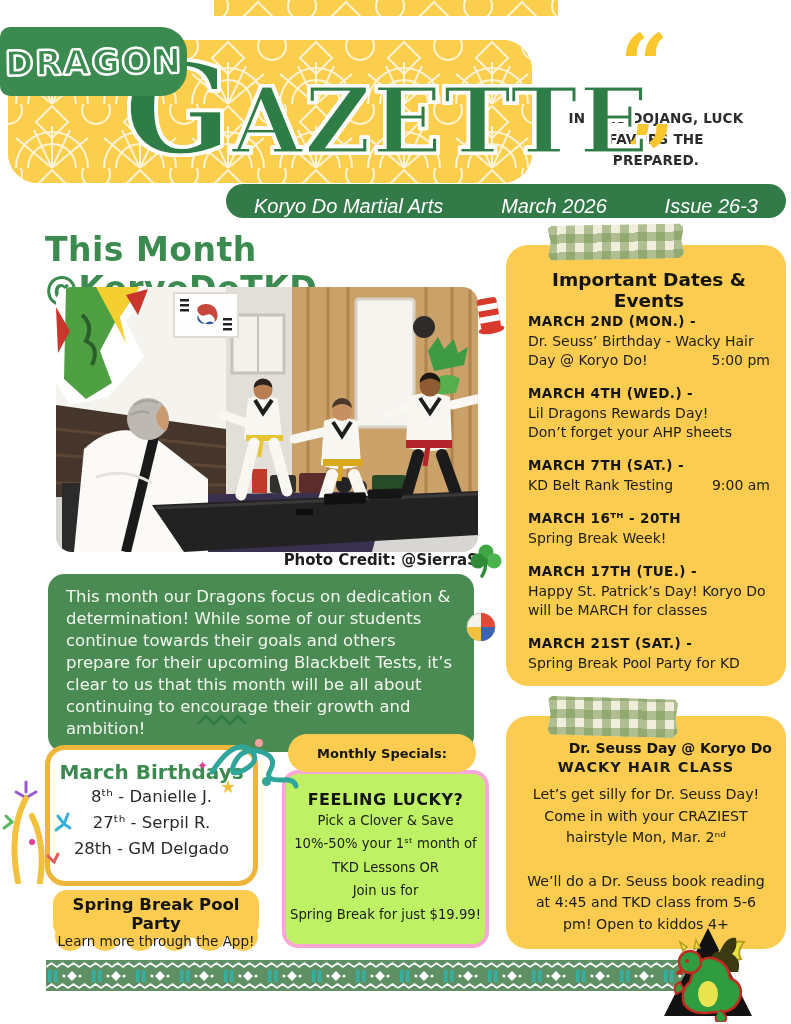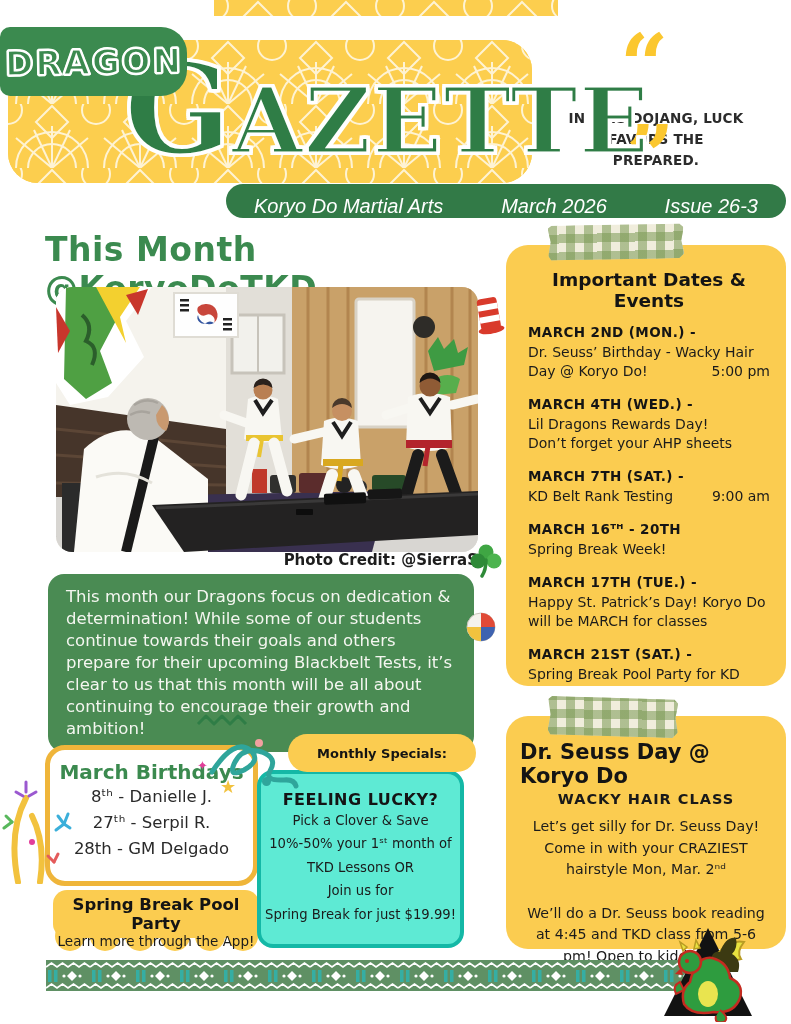--- a/index.html
+++ b/index.html
@@ -34,51 +34,51 @@
   
   .month-heading{left:45px;top:230px;width:420px;font-size:33px;font-weight:bold;color:#3B8A4F;letter-spacing:.5px;}
   .photo{left:56px;top:287px;width:422px;height:265px;border-radius:16px;overflow:hidden;background:#ECE9E2;}
   .credit{left:190px;top:551px;width:288px;text-align:right;font-size:15px;font-weight:600;color:#1d1d1d;}
   .intro-box{left:48px;top:574px;width:426px;border-radius:16px;background:#4A8B53;
              padding:12px 18px;box-sizing:border-box;color:#F4F6F0;font-size:16.5px;line-height:22px;}
 
   
   .yellow-box{background:#FBCC50;border-radius:22px;box-sizing:border-box;}
   .dates-box{left:506px;top:245px;width:280px;height:441px;padding:0 16px 0 22px;}
-  .dates-title{padding-top:24px;margin-bottom:11px;text-align:center;font-size:18.5px;font-weight:bold;color:#141414;}
+  .dates-title{padding-top:24px;text-align:center;font-size:18.5px;font-weight:bold;color:#141414;}
   .event{margin-bottom:13px;}
   .ev-date{font-size:13.5px;font-weight:bold;letter-spacing:.4px;line-height:21px;white-space:nowrap;color:#151515;}
   .ev-line{font-size:14px;line-height:19px;white-space:nowrap;color:#1b1b1b;}
   .ev-row{display:flex;justify-content:space-between;font-size:14px;line-height:19px;white-space:nowrap;}
   .tape{background-color:#F0EDDC;z-index:5;
         background-image:repeating-linear-gradient(0deg, rgba(122,153,84,.55) 0 9px, rgba(122,153,84,0) 9px 18px),
                          repeating-linear-gradient(90deg, rgba(122,153,84,.55) 0 9px, rgba(122,153,84,0) 9px 18px);
         clip-path:polygon(0 8%,3% 0,97% 4%,100% 14%,98% 50%,100% 86%,96% 100%,2% 96%,0 84%,2% 46%);}
   .tape1{left:548px;top:224px;width:136px;height:36px;transform:rotate(-1.5deg);}
   .tape2{left:548px;top:697px;width:130px;height:40px;transform:rotate(1deg);}
   .seuss-box{left:506px;top:716px;width:280px;height:233px;padding:0 14px;}
-  .seuss-title{padding-top:24px;text-align:left;font-size:21px;font-weight:bold;color:#141414;}
+  .seuss-title{padding-top:24px;text-align:right;font-size:14px;font-weight:bold;color:#141414;}
   .seuss-sub{margin-top:3px;text-align:center;font-size:14.5px;font-weight:bold;letter-spacing:1px;color:#191919;}
   .seuss-p{margin-top:9px;text-align:center;font-size:14.2px;line-height:21.5px;color:#1b1b1b;}
   .seuss-p.second{margin-top:22px;}
 
   
   .bday-box{left:45px;top:745px;width:213px;height:141px;background:#fff;border:5px solid #EFB53A;
             border-radius:20px;box-sizing:border-box;z-index:2;}
   .bday-title{margin-top:10px;text-align:center;font-size:20px;font-weight:bold;color:#3B8A4F;}
   .bday-item{text-align:center;font-size:16.5px;line-height:26px;color:#2a2a2a;}
   .pool-box{left:53px;top:890px;width:206px;height:48px;background:#FBCC50;border-radius:14px;text-align:center;z-index:2;}
   .pool-title{padding-top:5px;font-size:16.5px;font-weight:bold;color:#141414;}
   .pool-sub{font-size:13.5px;color:#1b1b1b;}
   .scallop{width:30px;height:30px;border-radius:50%;background:#FBCC50;z-index:1;}
 
   
   .spec-pill{left:288px;top:734px;width:188px;height:38px;background:#FBCC50;border-radius:19px;z-index:5;
              display:flex;align-items:center;justify-content:center;font-size:13px;font-weight:bold;color:#141414;}
-  .spec-box{left:257px;top:770px;width:207px;height:178px;background:#5eead4;border:4px solid #14b8a6;
+  .spec-box{left:282px;top:770px;width:207px;height:178px;background:#bef264;border:4px solid #f9a8d4;
             border-radius:16px;box-sizing:border-box;z-index:4;text-align:center;}
   .spec-heading{margin-top:16px;font-size:16px;font-weight:bold;letter-spacing:.5px;color:#141414;}
   .spec-line{font-size:13.2px;line-height:23.4px;color:#1b1b1b;white-space:nowrap;}
   .spec-line:first-of-type{margin-top:8px;}
 
   
   .confetti{border-radius:50%;z-index:6;}
   .star-glyph{z-index:6;color:#F2C23E;font-size:18px;}
   .sparkle-glyph{z-index:6;color:#E23E9A;font-size:13px;}
   .event-icon{z-index:6;}

